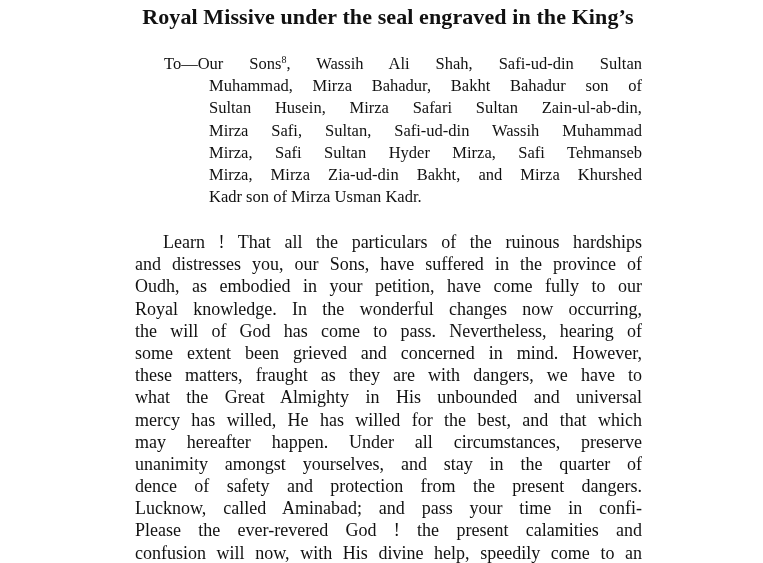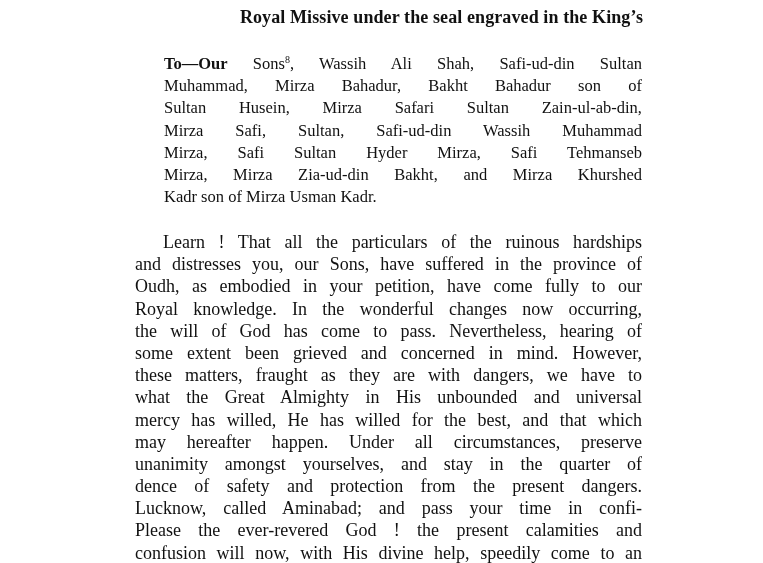--- a/index.html
+++ b/index.html
@@ -19,23 +19,23 @@
       position: absolute;
       left: 0;
       top: 0;
       width: 763px;
       height: 563px;
     }
     .heading {
       position: absolute;
       left: 133px;
       width: 510px;
-      text-align: right;
+      text-align: center;
       font-weight: bold;
-      font-size: 18px;
+      font-size: 22px;
       line-height: 22px;
       letter-spacing: 0.1px;
     }
     .heading .h-line {
       display: block;
       white-space: nowrap;
     }
     .address-block {
       position: absolute;
       left: 164px;
@@ -45,26 +45,27 @@
       line-height: 22.2px;
     }
     .line {
       display: block;
       white-space: nowrap;
       text-align: justify;
       text-align-last: justify;
       height: 22.2px;
     }
     .addr-line.indent {
+      margin-left: 45px;
     }
     .addr-line.last {
       text-align-last: left;
     }
     .addr-lead {
-      font-weight: bold;
+      font-weight: normal;
     }
     sup {
       font-size: 10px;
       line-height: 0;
       vertical-align: 6px;
     }
     .body-block {
       position: absolute;
       left: 135px;
       top: 231px;

